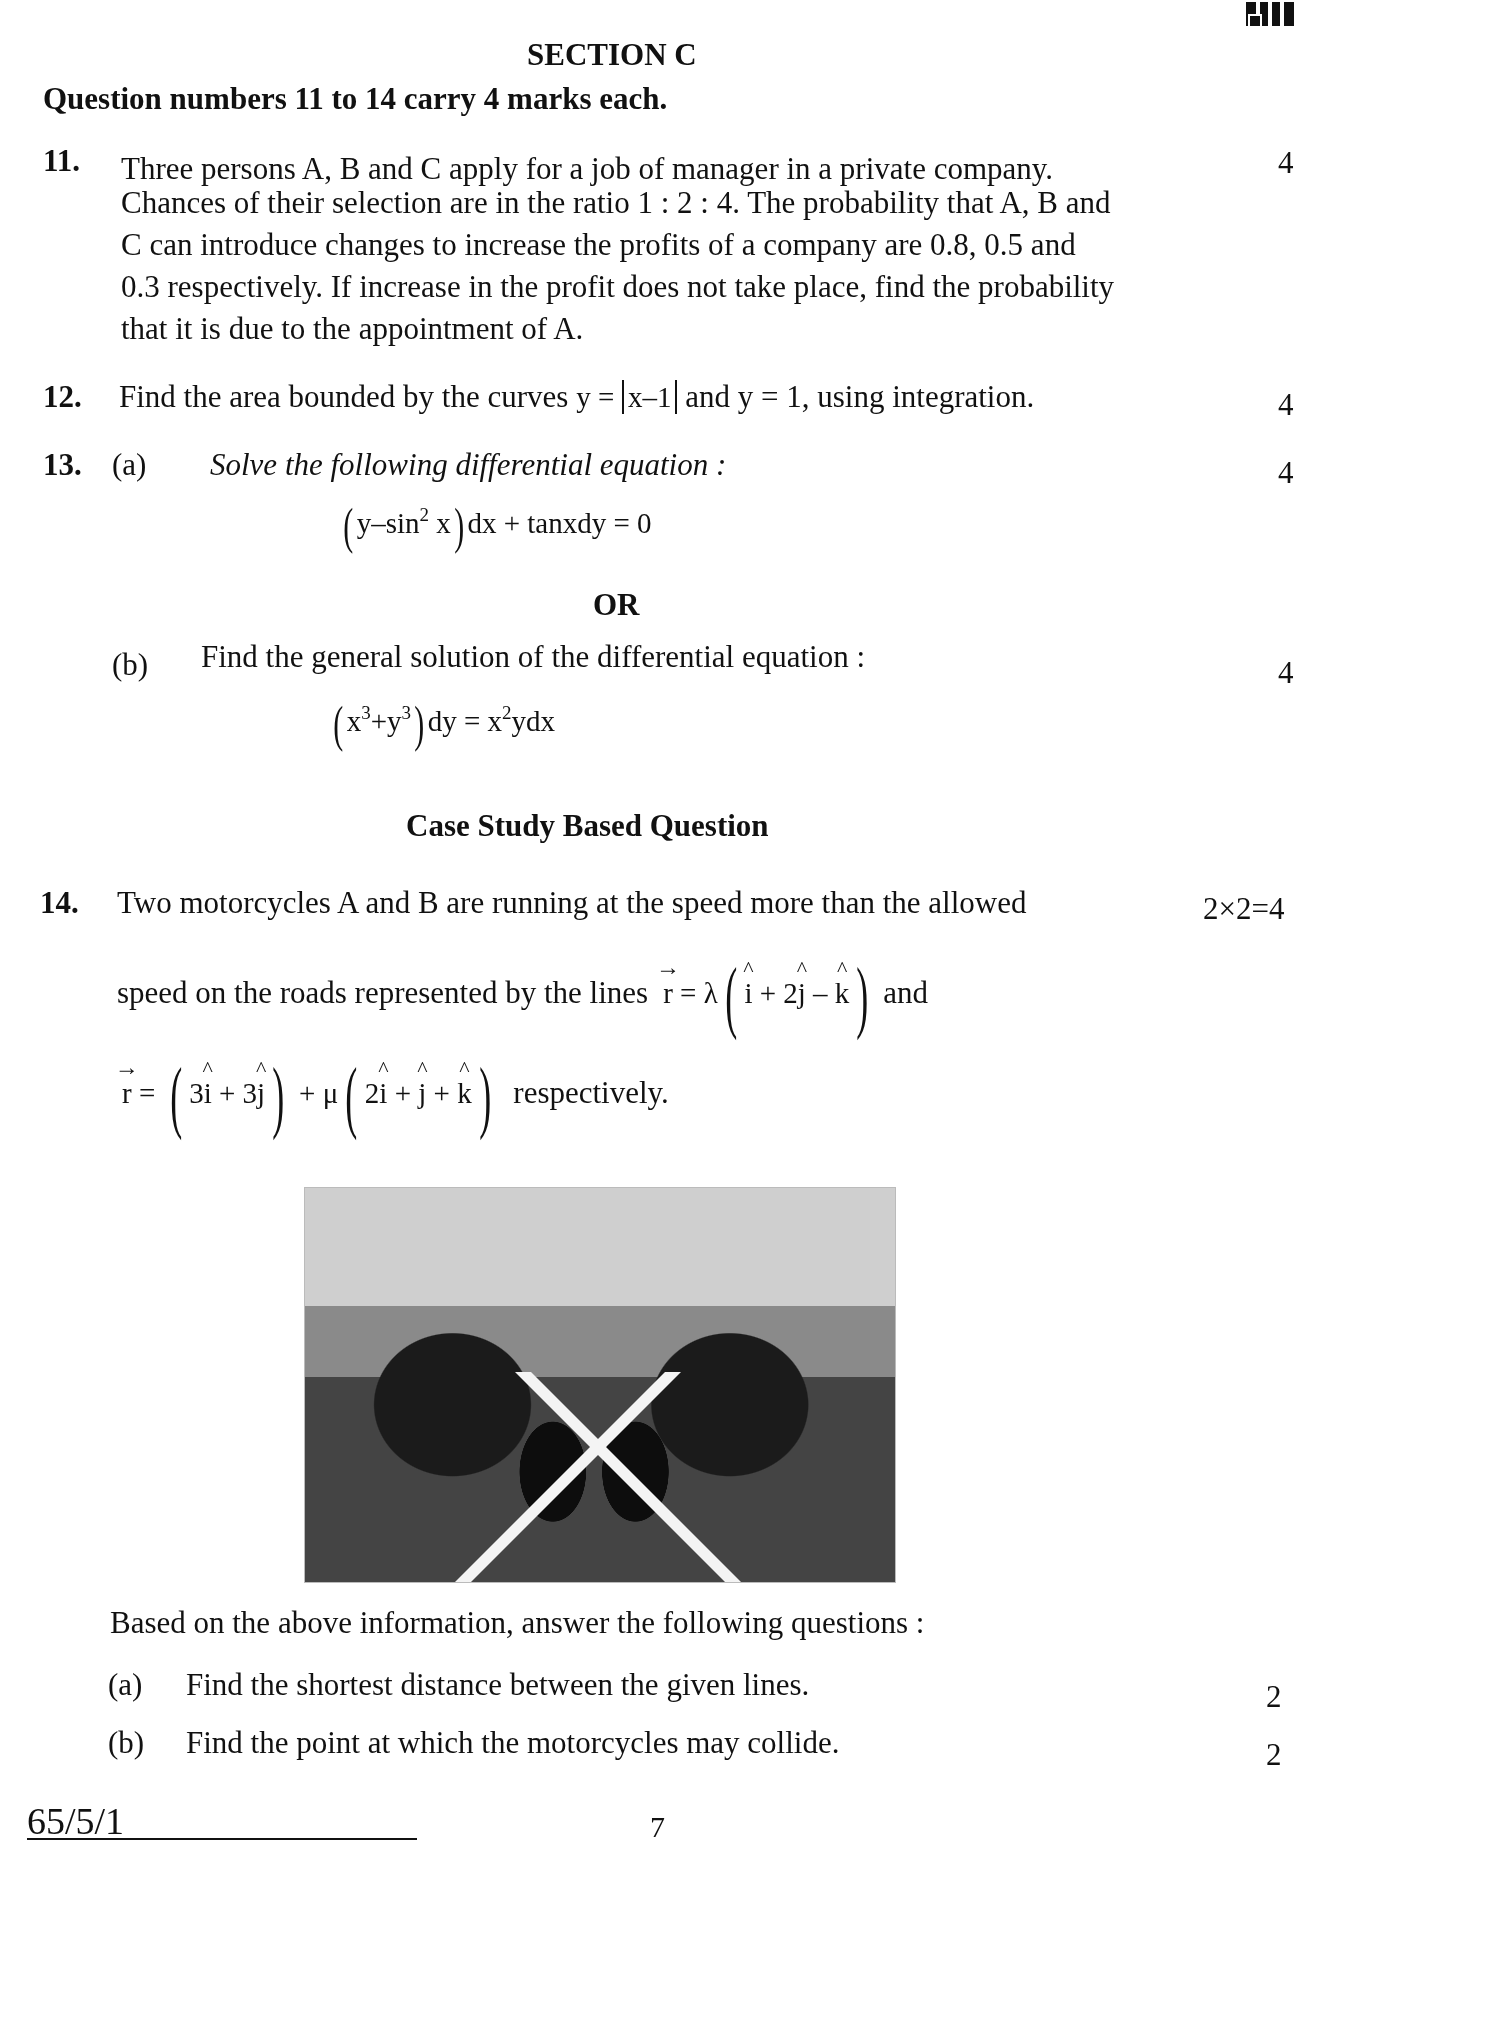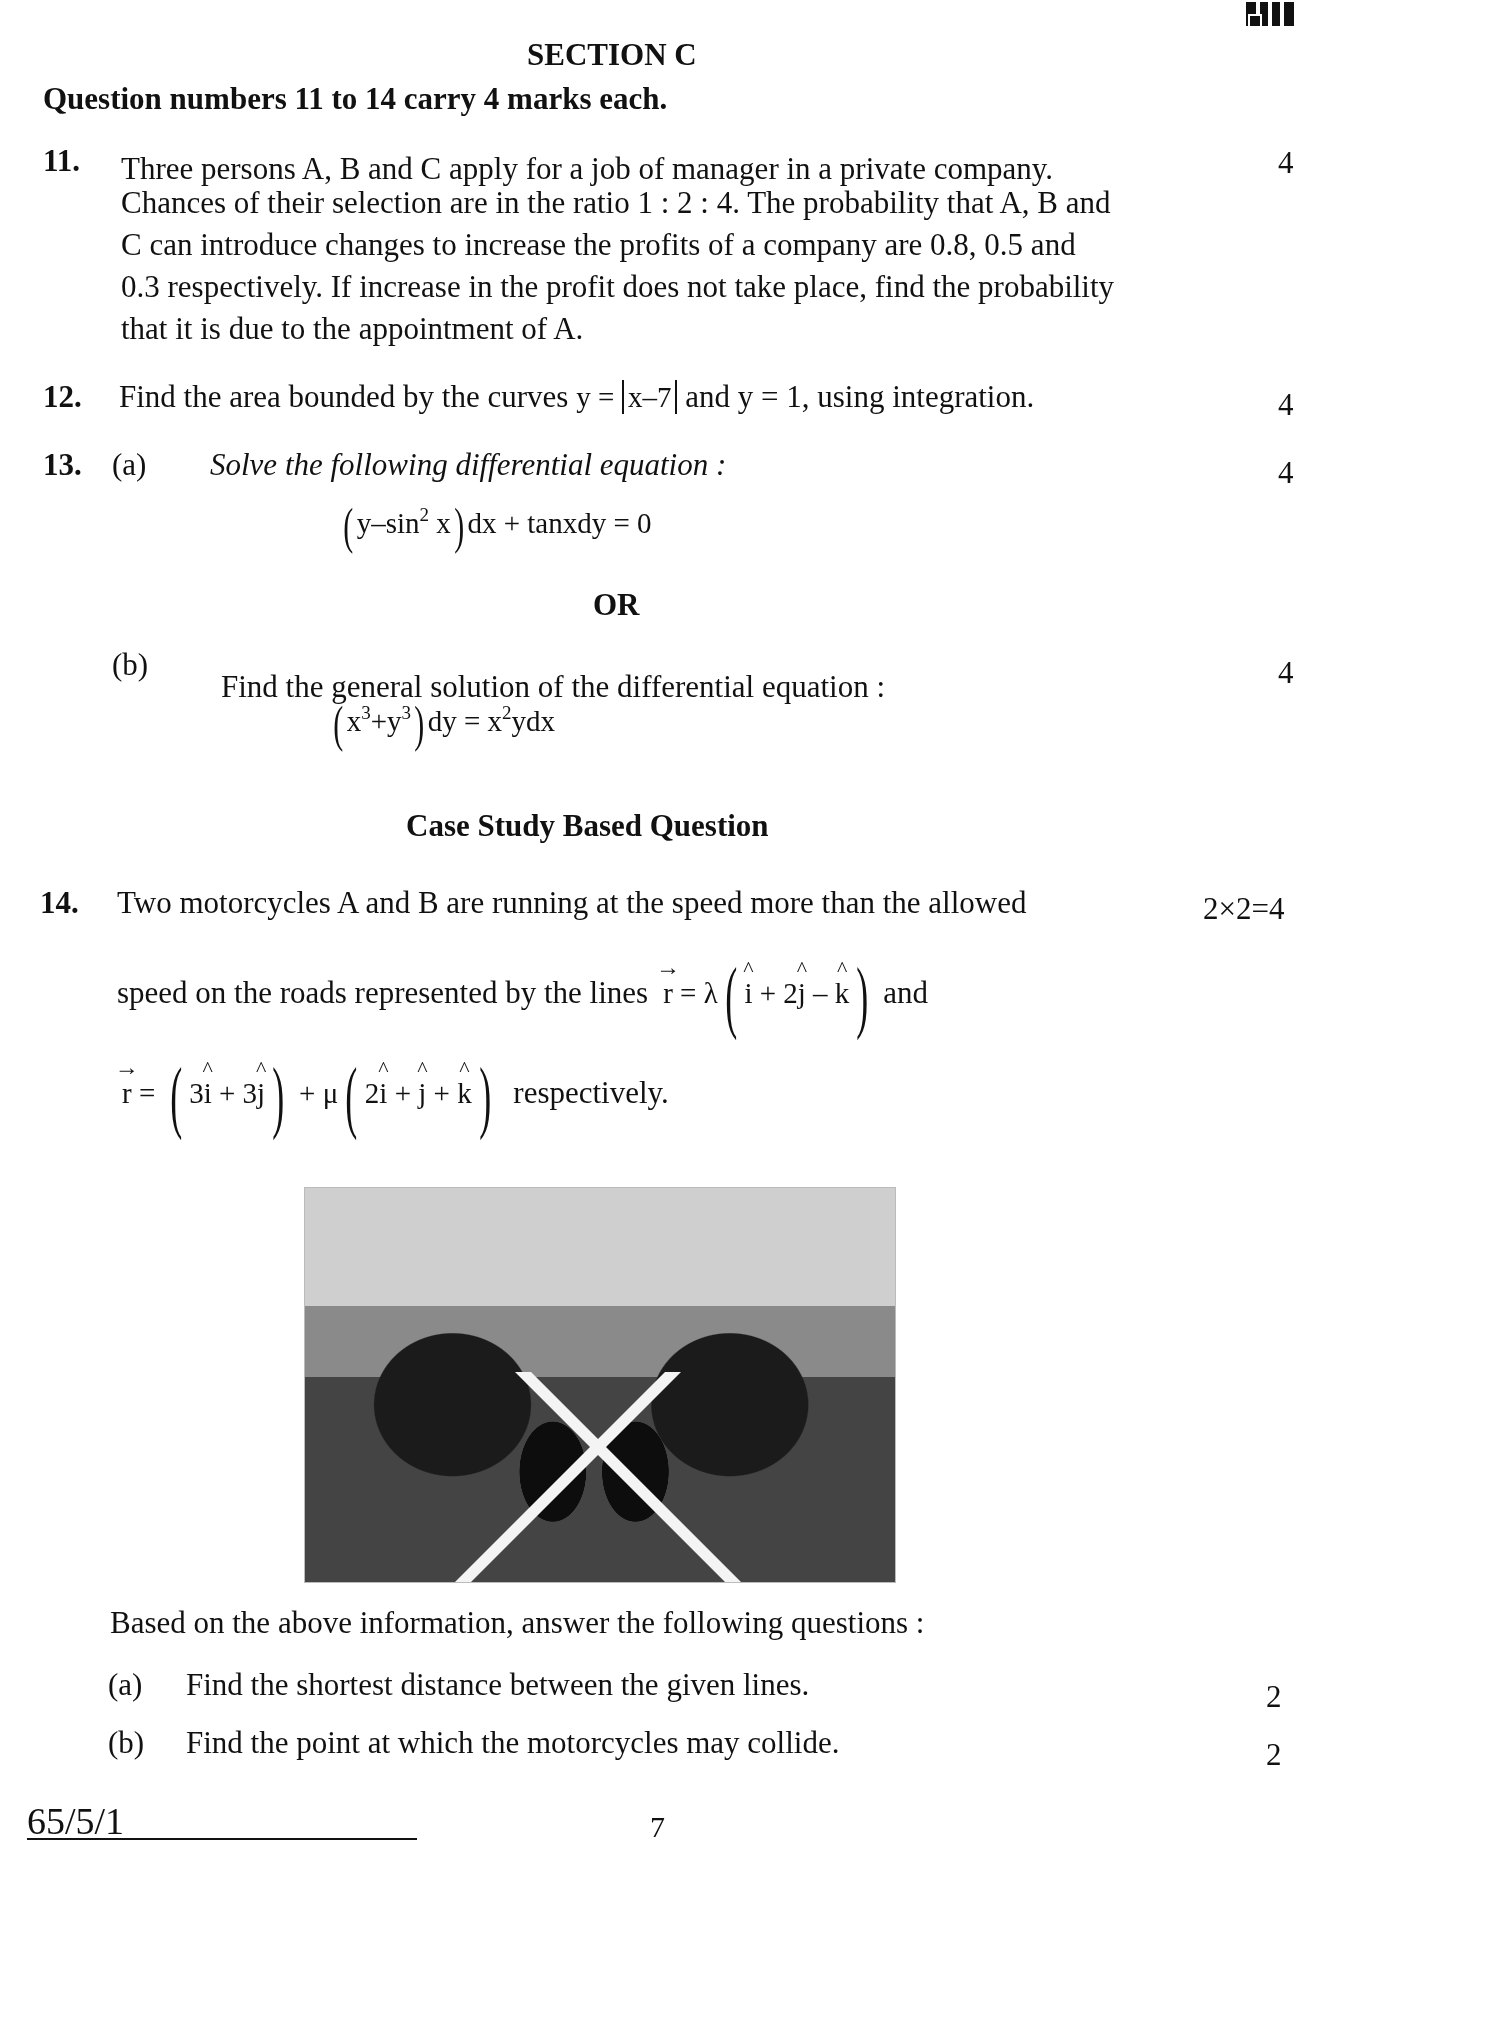--- a/index.html
+++ b/index.html
@@ -63,40 +63,40 @@
   <div class="abs t" style="left:121px; top:266px;">0.3 respectively. If increase in the profit does not take place, find the probability</div>
   <div class="abs t" style="left:121px; top:308px;">that it is due to the appointment of A.</div>
   <div class="abs marks" style="left:1278px; top:142px;">4</div>
 </div>
 
 <div>
   <div class="abs t b" style="left:43px; top:376px;">12.</div>
   <div class="abs t" style="left:119px; top:376px;">
     <span>Find the area bounded by the curves</span>
     <span class="math">y =</span>
-    <span class="math absbar">x–7</span>
+    <span class="math absbar">x–1</span>
     <span>and y = 1, using integration.</span>
   </div>
   <div class="abs marks" style="left:1278px; top:384px;">4</div>
 </div>
 
 <div>
   <div class="abs t b" style="left:43px; top:444px;">13.</div>
   <div class="abs t" style="left:112px; top:444px;">(a)</div>
   <div class="abs t" style="left:210px; top:444px;font-style:italic;">Solve the following differential equation :</div>
   <div class="abs marks" style="left:1278px; top:452px;">4</div>
 
   <div class="abs math" style="left:340px; top:506px;">
     <span class="paren">(</span><span>y–sin</span><sup>2</sup><span> x</span><span class="paren">)</span><span>dx + tanxdy = 0</span>
   </div>
 
   <div class="abs t b" style="left:593px; top:584px;">OR</div>
 
   <div class="abs t" style="left:112px; top:644px;">(b)</div>
-  <div class="abs t" style="left:201px; top:666px;margin-left:20px;">Find the general solution of the differential equation :</div>
+  <div class="abs t" style="left:201px; top:636px;">Find the general solution of the differential equation :</div>
   <div class="abs marks" style="left:1278px; top:652px;">4</div>
 
   <div class="abs math" style="left:330px; top:704px;text-align:center;">
     <span class="paren">(</span><span>x</span><sup>3</sup><span>+y</span><sup>3</sup><span class="paren">)</span><span>dy =  x</span><sup>2</sup><span>ydx</span>
   </div>
 </div>
 
 <div>
   <div class="abs t b" style="left:406px; top:805px;">Case Study Based Question</div>
 

